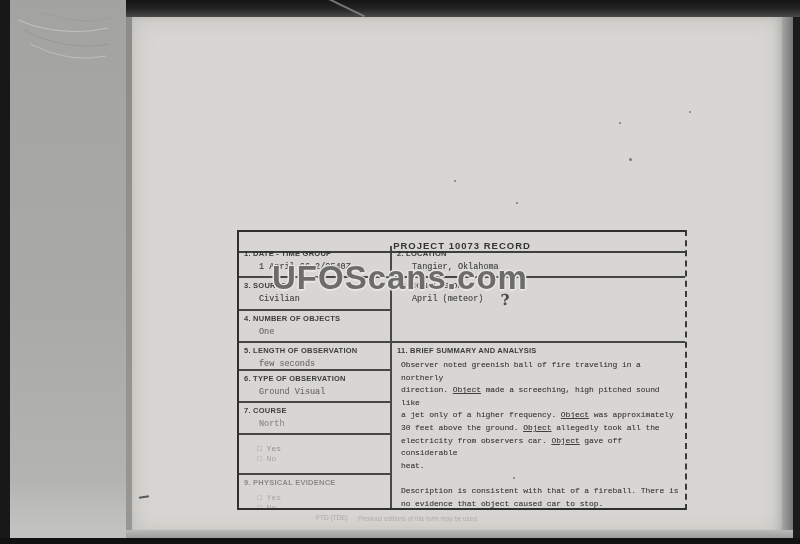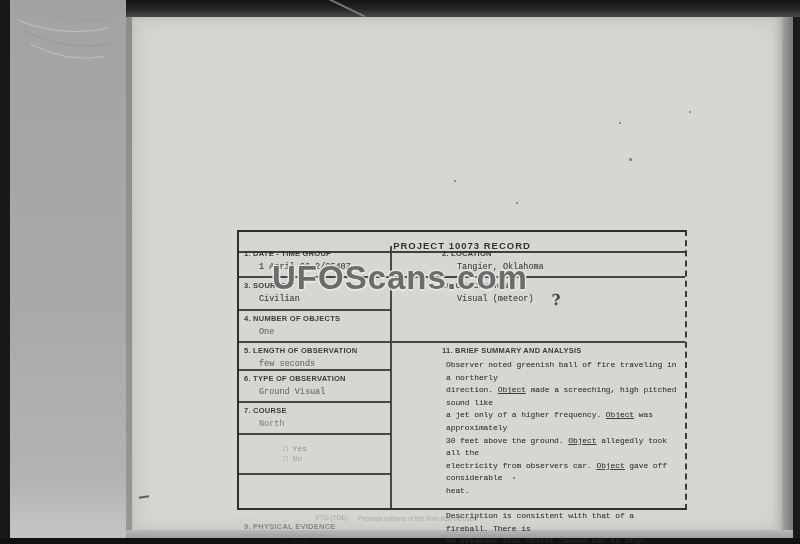--- a/index.html
+++ b/index.html
@@ -38,34 +38,34 @@
     color:#2b2b29;}
   .form-title{position:absolute;left:0;top:7px;width:100%;height:14px;
     border-bottom:2px solid #333331;box-sizing:border-box;
     text-align:center;font-weight:bold;font-size:9.5px;letter-spacing:1px;color:#262624;
     line-height:13px;opacity:.92;}
   .col-divider{position:absolute;left:151px;top:14px;width:2px;bottom:0;background:#3a3a38;opacity:.9;}
 
   .cell{position:absolute;box-sizing:border-box;border-top:2px solid rgba(45,45,43,.85);}
   .cell.first{border-top:none;}
   .cell.left{left:0;width:151px;}
-  .cell.right{left:153px;right:0;padding-left:45px;}
+  .cell.right{left:153px;right:0;}
 
   .flabel{font-weight:bold;font-size:7.5px;letter-spacing:.25px;color:#2c2c2a;
     padding:3px 0 0 5px;opacity:.9;}
   .fvalue{font-family:"Liberation Mono",monospace;font-size:8.5px;color:#333331;
     padding:4px 0 0 12px;text-shadow:0 0 .5px rgba(45,45,43,.55);opacity:.85;margin-left:8px;}
   .opt{font-family:"Liberation Mono",monospace;font-size:8px;color:#3a3a38;
-    padding-left:8px;line-height:10px;margin-left:36px;}
+    padding-left:18px;line-height:10px;}
 
   .dim{opacity:.62;}
   .dimmer{opacity:.45;}
   .faintest{opacity:.33;}
   .label-dim{opacity:.55;}
-  .label-dimmer{opacity:.45;margin-top:44px;}
+  .label-dimmer{opacity:.45;}
 
   .summary-text{font-family:"Liberation Mono",monospace;font-size:8px;line-height:12.6px;
     color:#2e2e2c;white-space:pre-line;padding:4px 4px 0 9px;letter-spacing:-.1px;
     text-shadow:0 0 .5px rgba(45,45,43,.5);opacity:.88;}
   .summary-text u{text-underline-offset:1px;}
 
   .conclusion-line{display:flex;align-items:flex-start;}
   .handwritten-q{font-family:"DejaVu Serif",serif;font-weight:bold;font-size:15px;
     margin-left:18px;margin-top:-3px;transform:rotate(-4deg);color:#1f1f1d;opacity:.9;}
 
@@ -151,21 +151,21 @@
       <div class="opt faintest">□ No</div>
     </div>
 
     <div class="cell right first" style="top:14px;height:30px">
       <div class="flabel">2. LOCATION</div>
       <div class="fvalue">Tangier, Oklahoma</div>
     </div>
     <div class="cell right" style="top:44px;height:65px">
       <div class="flabel">10. CONCLUSION</div>
       <div class="fvalue conclusion-line">
-        <span>Visual (meteor)</span>
+        <span>April (meteor)</span>
         <span class="handwritten-q">?</span>
       </div>
     </div>
     <div class="cell right" style="top:109px;bottom:0">
       <div class="flabel">11. BRIEF SUMMARY AND ANALYSIS</div>
       <div class="summary-text">Observer noted greenish ball of fire traveling in a northerly
 direction.  <u>Object</u> made a screeching, high pitched sound like
 a jet only of a higher frequency.  <u>Object</u> was approximately
 30 feet above the ground.  <u>Object</u> allegedly took all the
 electricity from observers car.  <u>Object</u> gave off considerable

